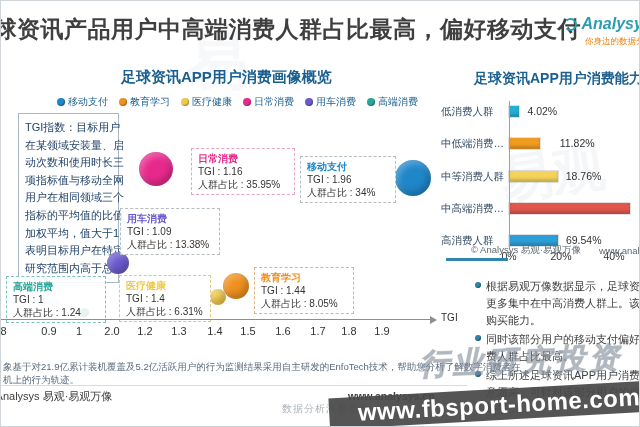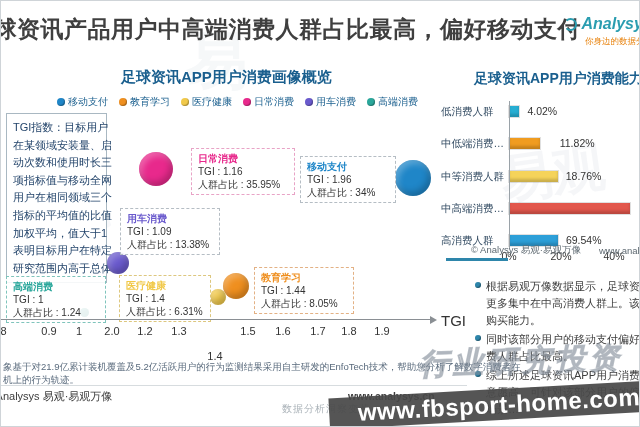--- a/index.html
+++ b/index.html
@@ -28,35 +28,35 @@
   #logo .wordmark { font-size:16px; font-style:italic; font-weight:bold; color:#2a9db0; }
   #logo-tagline { left:584px; top:35px; font-size:8.5px; color:#e8820c; white-space:nowrap; }
 
   
   #bubble-title { left:120px; top:67px; font-size:15px; font-weight:bold; color:#1a5f8e; white-space:nowrap; }
   #legend { left:56px; top:94px; display:flex; gap:11px; }
   .lg-item { display:flex; align-items:center; gap:3px; font-size:10px; color:#1a5f8e; white-space:nowrap; }
   .lg-dot { width:8px; height:8px; border-radius:50%; box-shadow:inset -1px -1px 1px rgba(0,0,0,.3); }
 
   #tgi-box {
-    left:5px; top:112px; width:101px; padding:5px 6px;
+    left:17px; top:112px; width:101px; padding:5px 6px;
     background:rgba(255,255,255,.92); border:1px solid #a9b8c2;
     font-size:11px; line-height:17.6px; color:#24456b; white-space:nowrap;
   }
 
   .bubble { position:absolute; border-radius:50%;
     box-shadow:inset -3px -4px 6px rgba(0,0,0,.22), inset 3px 4px 6px rgba(255,255,255,.28); }
   .bbl-box { position:absolute; background:rgba(255,255,255,.88); border:1px dashed #b5bdc4;
     padding:3px 6px; font-size:10px; line-height:13px; color:#333; white-space:nowrap; }
   .bbl-name { font-weight:bold; }
 
   #x-axis-line { left:0; top:318px; width:431px; height:1px; background:#8a8f94; }
   #x-axis-arrow { left:429px; top:314.5px; width:0; height:0;
     border-left:7px solid #8a8f94; border-top:4px solid transparent; border-bottom:4px solid transparent; }
-  #x-axis-label { left:440px; top:311px; font-size:15px; color:#333; }
+  #x-axis-label { left:440px; top:311px; font-size:10px; color:#333; }
   .tick { position:absolute; top:324px; transform:translateX(-50%); font-size:11px; color:#333; }
 
   .footnote { position:absolute; left:2px; font-size:9.5px; color:#5a6b7d; white-space:nowrap; }
   #footer-divider { left:0; top:384px; width:466px; height:1px; background:#d7dcdf; }
   #copyright-left { left:-16px; top:388px; font-size:11px; color:#3c3c3c; white-space:nowrap; }
   #site-left { left:347px; top:389px; font-size:10.5px; font-weight:bold; color:#3a3a3a; }
   #slogan { left:281px; top:401px; font-size:10px; color:#aab2b8; letter-spacing:1px; }
 
   
   #bar-title { left:473px; top:69px; font-size:14px; font-weight:bold; color:#1a5f8e; white-space:nowrap; }
@@ -178,21 +178,21 @@
 
   <div id="x-axis-line" class="abs"></div>
   <div id="x-axis-arrow" class="abs"></div>
   <div id="x-axis-label" class="abs">TGI</div>
   <span class="tick" style="left:-2px;">0.8</span>
   <span class="tick" style="left:48px;">0.9</span>
   <span class="tick" style="left:78px;">1</span>
   <span class="tick" style="left:111px;">2.0</span>
   <span class="tick" style="left:144px;">1.2</span>
   <span class="tick" style="left:178px;">1.3</span>
-  <span class="tick" style="left:214px;margin-top:25px;">1.4</span>
+  <span class="tick" style="left:214px;">1.4</span>
   <span class="tick" style="left:247px;">1.5</span>
   <span class="tick" style="left:282px;">1.6</span>
   <span class="tick" style="left:317px;">1.7</span>
   <span class="tick" style="left:348px;">1.8</span>
   <span class="tick" style="left:381px;">1.9</span>
 
   <div class="footnote" style="top:360px;">象基于对21.9亿累计装机覆盖及5.2亿活跃用户的行为监测结果采用自主研发的EnfoTech技术，帮助您分析了解数字消费者在</div>
   <div class="footnote" style="top:373px;">机上的行为轨迹。</div>
   <div id="footer-divider" class="abs"></div>
   <div id="copyright-left" class="abs">© Analysys 易观·易观万像</div>

